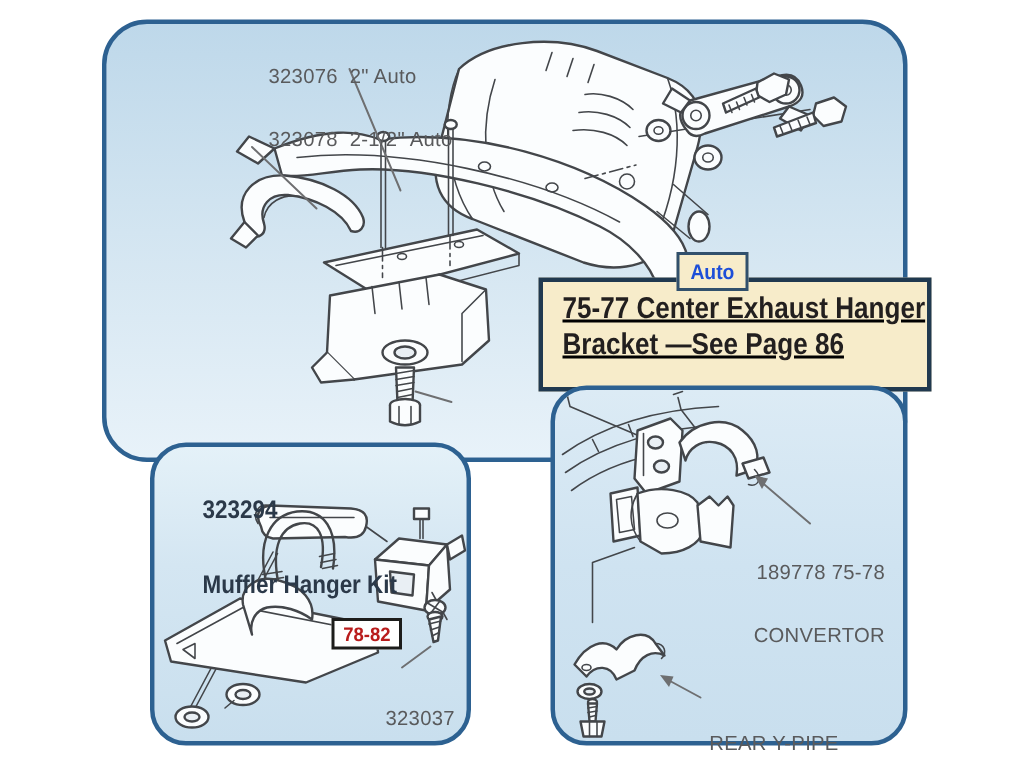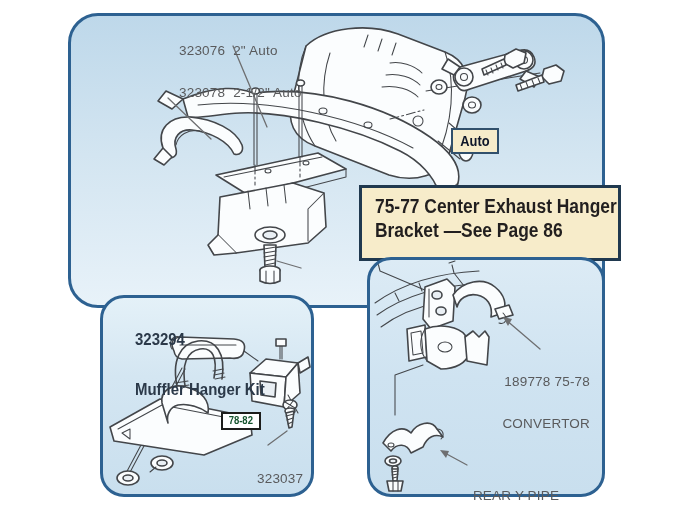--- a/index.html
+++ b/index.html
@@ -13,36 +13,36 @@
   .panel-right{left:367px;top:257px;width:238px;height:240px;border-radius:24px;
     background:linear-gradient(180deg,#dcebf5 0%,#cfe3f1 50%,#c9dfee 100%);}
   .art{position:absolute;left:-3px;top:-3px;}
   .art path,.art ellipse,.art circle,.art polygon,.art line{
     fill:none;stroke:#43464a;stroke-width:1.6;stroke-linejoin:round;stroke-linecap:round;}
   .art .f{fill:#fbfdfe;} .art .f2{fill:#e9eff4;} .art .thin{stroke-width:1.05;}
   .art .ldr{stroke:#6e6f71;stroke-width:1.3;}
   .art .dash{stroke-width:1.05;stroke-dasharray:9 3 2 3;}
   .art .ah{fill:#6e6f71;stroke:none;}
   .banner{position:absolute;left:359px;top:185px;width:262px;height:76px;box-sizing:border-box;
-    background:#f7ecca;border:3px solid #20394f;padding:6px 0 0 13px;}
+    background:#f7ecca;border:3px solid #20394f;padding:6px 0 0 13px;text-decoration:underline;}
   .banner-line{font-weight:bold;font-size:20px;line-height:24px;color:#221f1f;
     transform:scaleX(.87);transform-origin:left center;white-space:pre;}
   .lbl{position:absolute;font-size:13.5px;line-height:14px;color:#595a5c;
     letter-spacing:.2px;white-space:pre;}
   .lbl-right{text-align:right;width:130px;}
   .lbl-center{text-align:center;width:152px;}
   .kit-title{position:absolute;left:135px;top:299px;font-weight:bold;font-size:17px;
     line-height:16.5px;color:#2b3949;transform:scaleX(.88);transform-origin:left top;white-space:pre;}
-  .badge{position:absolute;background:#f7ecca;border:2px solid #31506c;color:#0f172a;
-    font-weight:bold;font-size:14px;line-height:1;padding:4px 6px;}
+  .badge{position:absolute;background:#f7ecca;border:2px solid #31506c;color:#1d4ed8;
+    font-weight:bold;font-size:14px;line-height:1;padding:4px 6px;margin-top:40px;}
   .badge>span{display:inline-block;transform:scaleX(.92);transform-origin:center;}
   .badge-auto{left:451px;top:128px;}
   .badge-4speed{left:166px;top:239px;}
   .badge-white{position:absolute;left:221px;top:412px;background:#ffffff;border:2px solid #1d1d1b;
-    color:#14532d;font-weight:bold;font-size:10px;line-height:1;padding:2px 5px;}
+    color:#b91c1c;font-weight:bold;font-size:13px;line-height:1;padding:2px 5px;}
   .badge-white>span{display:inline-block;transform:scaleX(.95);transform-origin:center;}
 </style>
 </head>
 <body>
 
 <div class="stage">
 
   <section class="panel panel-main">
     <svg class="art" width="537" height="295" viewBox="0 0 537 295">
 

